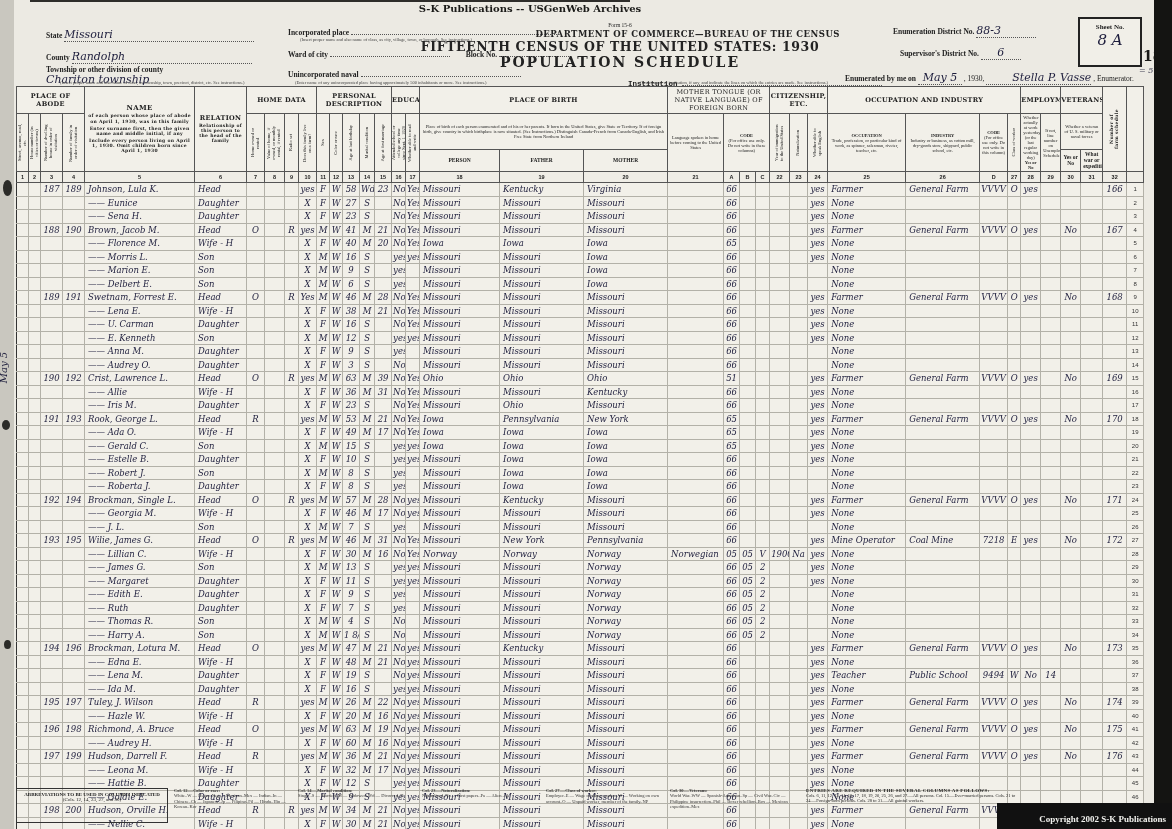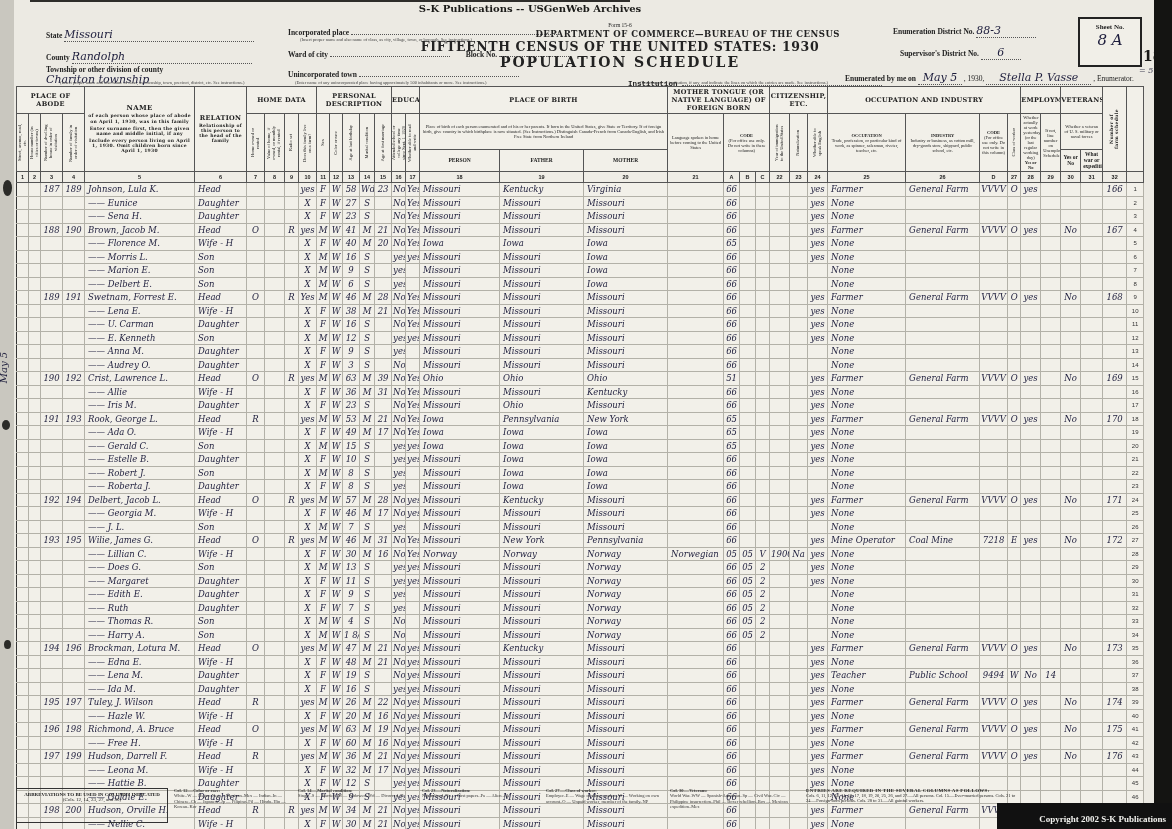--- a/index.html
+++ b/index.html
@@ -98,21 +98,21 @@
   <span class="dotted" style="width:210px;"></span>
 </div>
 <div class="note" style="left:300px;top:37px;">(Insert proper name and also name of class, as city, village, town, or borough.   See instructions.)</div>
 <div class="fld" style="left:288px;top:50px;">
   <span class="lab">Ward of city</span>
   <span class="dotted" style="width:120px;"></span>
   <span class="lab" style="margin-left:14px;">Block No.</span>
   <span class="dotted" style="width:70px;"></span>
 </div>
 <div class="fld" style="left:288px;top:70px;">
-  <span class="lab">Unincorporated town</span>
+  <span class="lab">Unincorporated naval</span>
   <span class="dotted" style="width:160px;"></span>
 </div>
 <div class="note" style="left:295px;top:80px;">(Enter name of any unincorporated place having approximately 500 inhabitants or more.   See instructions.)</div>
 <div class="fld" style="left:628px;top:80px;font-family:Liberation Mono, monospace;">
   <span class="lab">Institution</span>
   <span class="dotted" style="width:200px;"></span>
 </div>
 <div class="note" style="left:640px;top:80px;">(Insert name of institution, if any, and indicate the lines on which the entries are made.   See instructions.)</div>
 
 <div class="fld" style="left:893px;top:24px;">
@@ -126,21 +126,21 @@
 <div class="sheetbox">
   <div class="sl">Sheet No.</div>
   <div class="sv hw">8 A</div>
 </div>
 <div class="corner18">18</div>
 <div class="scribble">= 5 3</div>
 <div class="fld" style="left:845px;top:71px;">
   <span class="lab">Enumerated by me on</span>
   <span class="dotted" style="width:44px;text-align:center;"><span class="hwv">May 5</span></span>
   <span>, 1930,</span>
-  <span class="dotted" style="width:105px;text-align:center;"><span class="hwv">Stella P. Vasse</span></span>
+  <span class="dotted" style="width:105px;text-align:right;"><span class="hwv">Stella P. Vasse</span></span>
   <span>, Enumerator.</span>
 </div>
 
 <div class="maynote">May 5</div>
 
 <table id="census-table">
   <colgroup id="cols">
       <col style="width: 12px;">
       <col style="width: 12px;">
       <col style="width: 22px;">
@@ -189,21 +189,21 @@
         <div class="desc">Include every person living on April 1, 1930.  Omit children born since April 1, 1930</div>
       </th>
       <th rowspan="3">
         <div style="font:bold 6.5px 'DejaVu Serif',serif;">RELATION</div>
         <div class="desc">Relationship of this person to the head of the family</div>
       </th>
       <th colspan="4">HOME DATA</th>
       <th colspan="5">PERSONAL DESCRIPTION</th>
       <th colspan="2">EDUCATION</th>
       <th colspan="3">PLACE OF BIRTH</th>
-      <th colspan="4" class="desc" style="font-weight:bold;">MOTHER TONGUE (OR NATIVE LANGUAGE) OF FOREIGN BORN</th>
+      <th colspan="4" class="desc" style="font-weight:normal;">MOTHER TONGUE (OR NATIVE LANGUAGE) OF FOREIGN BORN</th>
       <th colspan="3">CITIZENSHIP, ETC.</th>
       <th colspan="4">OCCUPATION AND INDUSTRY</th>
       <th colspan="2">EMPLOYMENT</th>
       <th colspan="2">VETERANS</th>
       <th rowspan="3">
           <span class="vt">Number of farm schedule</span>
         </th>
       <th rowspan="3"></th>
     </tr>
     <tr class="h2">
@@ -1227,21 +1227,21 @@
         <td class="hw gl"></td>
         <td class="hw"></td>
         <td class="hw gl"></td>
         <td class="numcell gl">23</td>
       </tr>
       <tr>
         <td class="hw gl"></td>
         <td class="hw"></td>
         <td class="hw gl">192</td>
         <td class="hw">194</td>
-        <td class="hw gl al">Delbert, Jacob L.</td>
+        <td class="hw gl al">Brockman, Single L.</td>
         <td class="hw gl al">Head</td>
         <td class="hw gl">O</td>
         <td class="hw"></td>
         <td class="hw">R</td>
         <td class="hw">yes</td>
         <td class="hw gl">M</td>
         <td class="hw">W</td>
         <td class="hw">57</td>
         <td class="hw">M</td>
         <td class="hw">28</td>
@@ -1422,21 +1422,21 @@
         <td class="hw gl"></td>
         <td class="hw"></td>
         <td class="hw gl"></td>
         <td class="numcell gl">28</td>
       </tr>
       <tr>
         <td class="hw gl"></td>
         <td class="hw"></td>
         <td class="hw gl"></td>
         <td class="hw"></td>
-        <td class="hw gl al">—— Does G.</td>
+        <td class="hw gl al">—— James G.</td>
         <td class="hw gl al">Son</td>
         <td class="hw gl"></td>
         <td class="hw"></td>
         <td class="hw"></td>
         <td class="hw">X</td>
         <td class="hw gl">M</td>
         <td class="hw">W</td>
         <td class="hw">13</td>
         <td class="hw">S</td>
         <td class="hw"></td>
@@ -1929,21 +1929,21 @@
         <td class="hw gl">No</td>
         <td class="hw"></td>
         <td class="hw gl">175</td>
         <td class="numcell gl">41</td>
       </tr>
       <tr>
         <td class="hw gl"></td>
         <td class="hw"></td>
         <td class="hw gl"></td>
         <td class="hw"></td>
-        <td class="hw gl al">—— Free H.</td>
+        <td class="hw gl al">—— Audrey H.</td>
         <td class="hw gl al">Wife - H</td>
         <td class="hw gl"></td>
         <td class="hw"></td>
         <td class="hw"></td>
         <td class="hw">X</td>
         <td class="hw gl">F</td>
         <td class="hw">W</td>
         <td class="hw">60</td>
         <td class="hw">M</td>
         <td class="hw">16</td>

